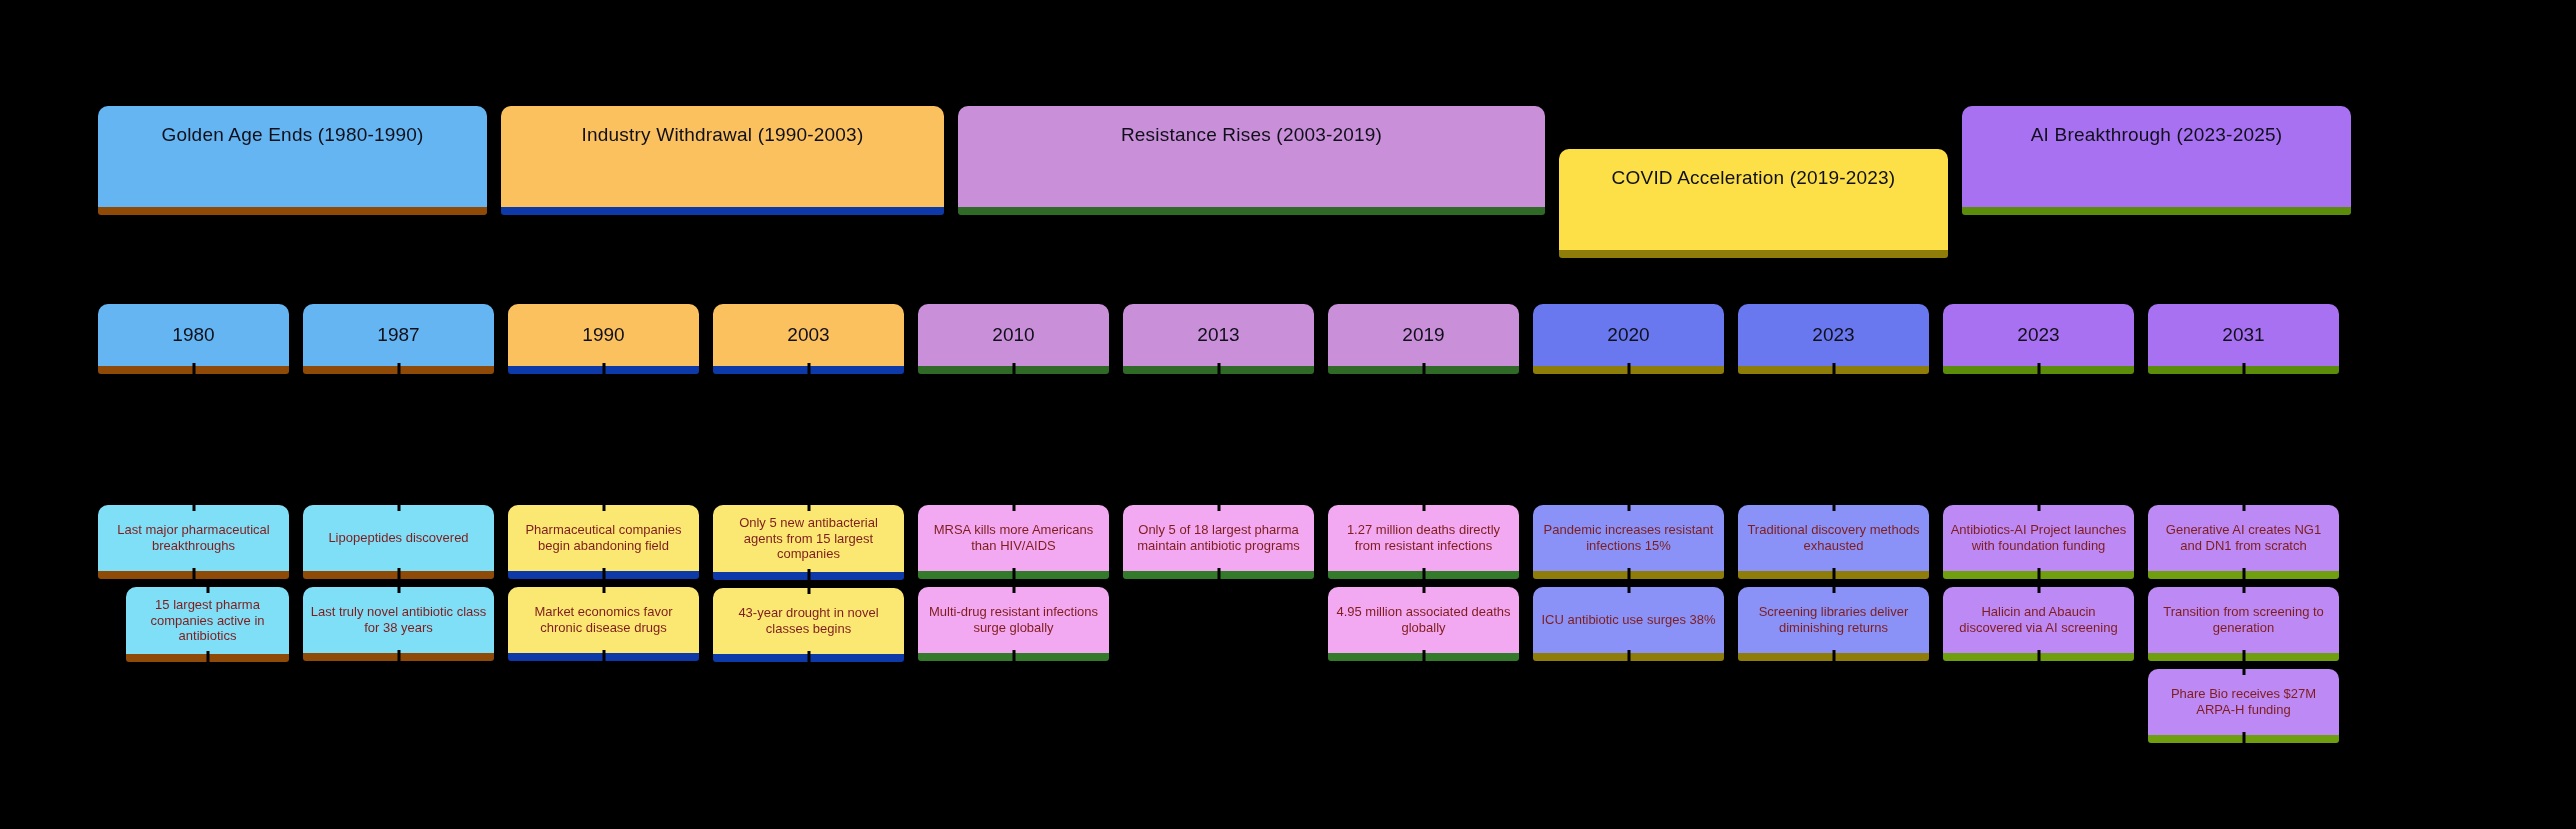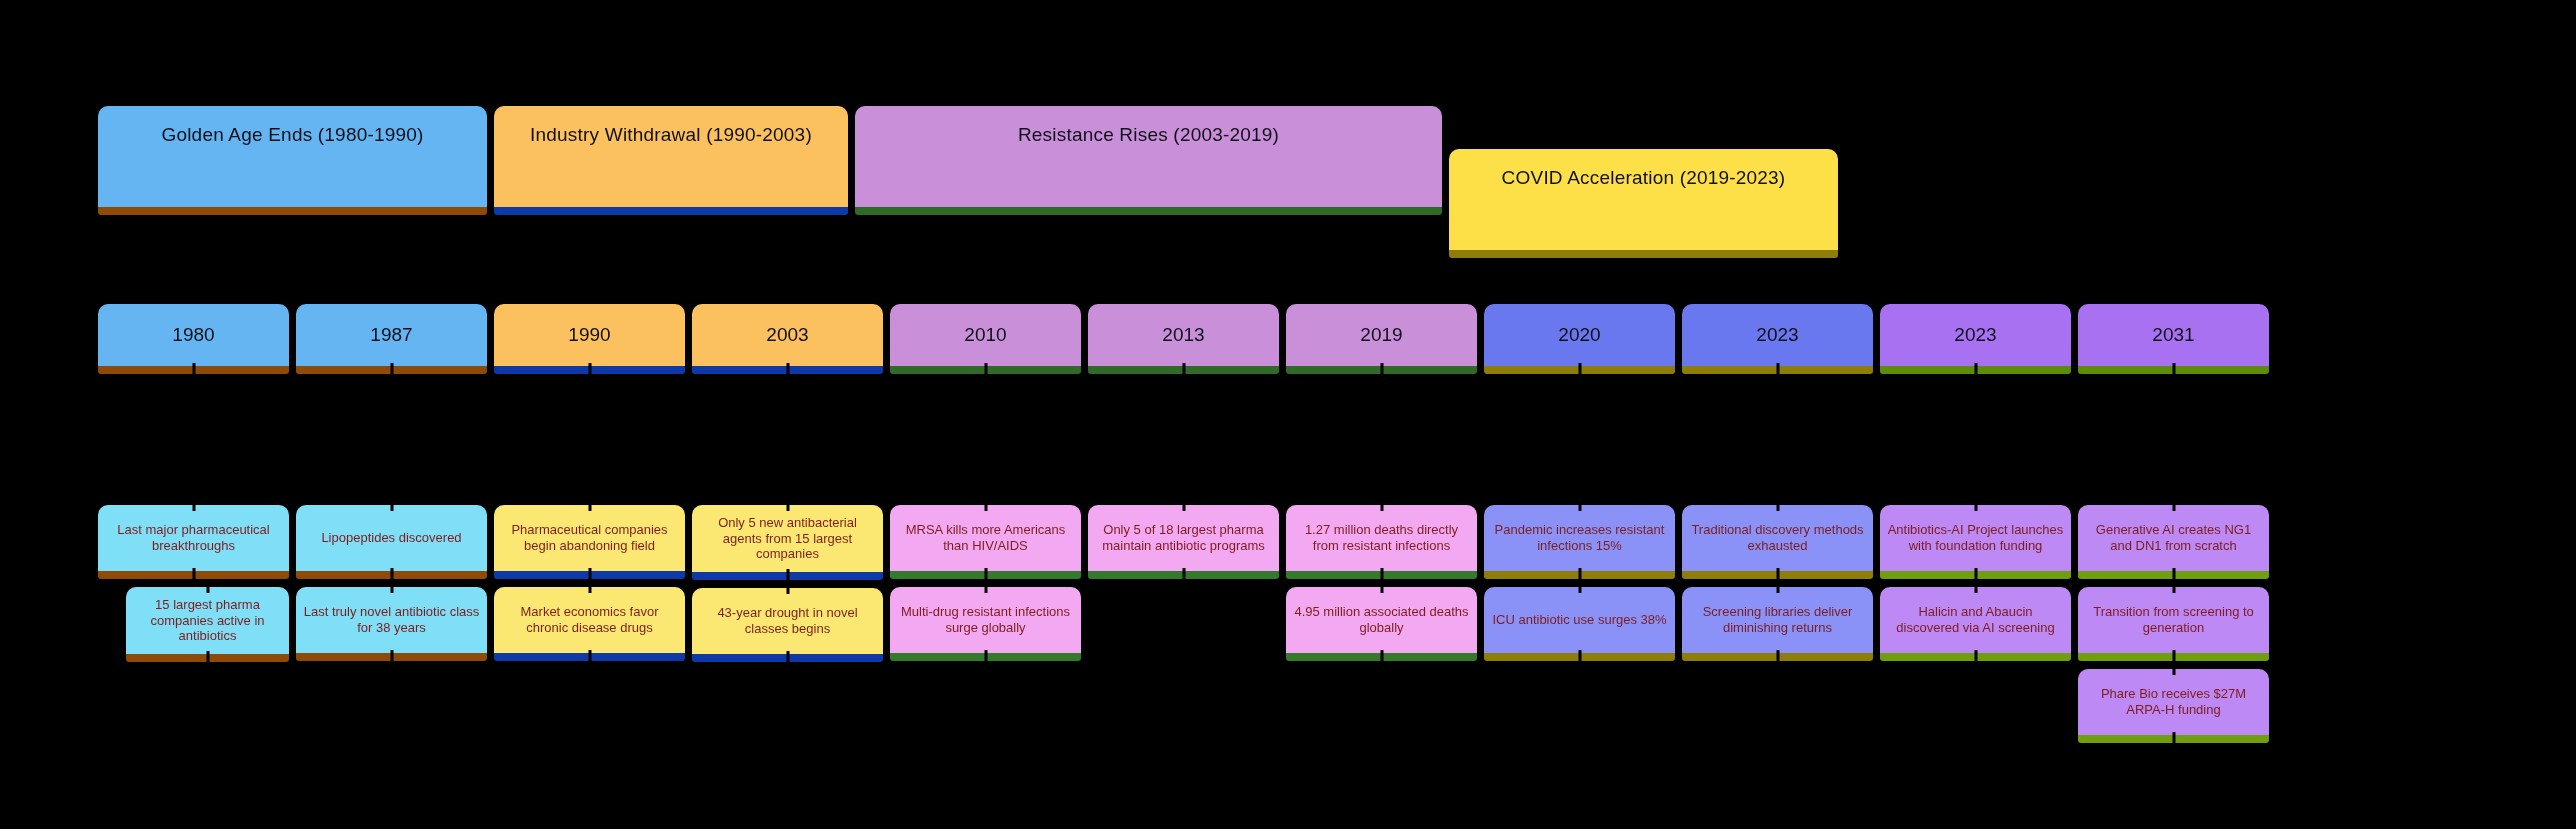--- a/index.html
+++ b/index.html
@@ -3,21 +3,21 @@
 <meta charset="utf-8">
 <style>
   html,body{margin:0;padding:0;}
   body{
     width:2576px;height:829px;background:#000;
     font-family:"Liberation Sans", sans-serif;
     -webkit-font-smoothing:antialiased;
   }
   #canvas{position:relative;width:2576px;height:829px;background:#000;overflow:hidden;}
   .timeline{position:absolute;left:98px;top:106px;width:2170px;}
-  .row{display:flex;gap:7px;}
+  .row{display:flex;gap:14px;}
   .eras .era-box{
     height:83px;border-bottom:8px solid #000;border-radius:10px 10px 3px 3px;
     display:flex;justify-content:center;align-items:flex-start;padding-top:18px;
     box-sizing:content-box;position:relative;flex:0 0 auto;
   }
   .era-label{font-size:19px;color:#10101a;letter-spacing:0.2px;}
   .years{margin-top:46px;}
   .year-box{
     width:191px;height:62px;border-bottom:8px solid #000;border-radius:10px 10px 3px 3px;
     display:flex;align-items:center;justify-content:center;
@@ -37,28 +37,31 @@
 </style>
 </head>
 <body>
 
 <div id="canvas">
   <div class="timeline">
     <div class="row eras" id="era-row">
         <div class="era-box" style="width: 389px; background: rgb(101, 181, 242); border-bottom-color: rgb(142, 74, 6);">
           <div class="era-label">Golden Age Ends (1980-1990)</div>
         </div>
-        <div class="era-box" style="width: 354px; background: rgb(252, 193, 95); border-bottom-color: rgb(13, 58, 168);">
+        <div class="era-box" style="width: 443px; background: rgb(252, 193, 95); border-bottom-color: rgb(13, 58, 168);">
           <div class="era-label">Industry Withdrawal (1990-2003)</div>
         </div>
         <div class="era-box" style="width: 587px; background: rgb(201, 143, 217); border-bottom-color: rgb(47, 107, 38); justify-content: center;">
           <div class="era-label">Resistance Rises (2003-2019)</div>
         </div>
         <div class="era-box" style="width: 389px; background: #fde047; border-bottom-color: rgb(142, 125, 8); margin-top: 43px;">
           <div class="era-label">COVID Acceleration (2019-2023)</div>
+        </div>
+        <div class="era-box" style="width: 389px; background: rgb(168, 113, 242); border-bottom-color: rgb(91, 141, 11);">
+          <div class="era-label">AI Breakthrough (2023-2025)</div>
         </div>
       </div>
     <div class="row years" id="year-row">
         <div class="year-box" style="background: rgb(101, 181, 242); border-bottom-color: rgb(142, 74, 6);">
           <div class="year-label">1980</div>
           <div class="tick-b"></div>
         </div>
         <div class="year-box" style="background: rgb(101, 181, 242); border-bottom-color: rgb(142, 74, 6);">
           <div class="year-label">1987</div>
           <div class="tick-b"></div>

